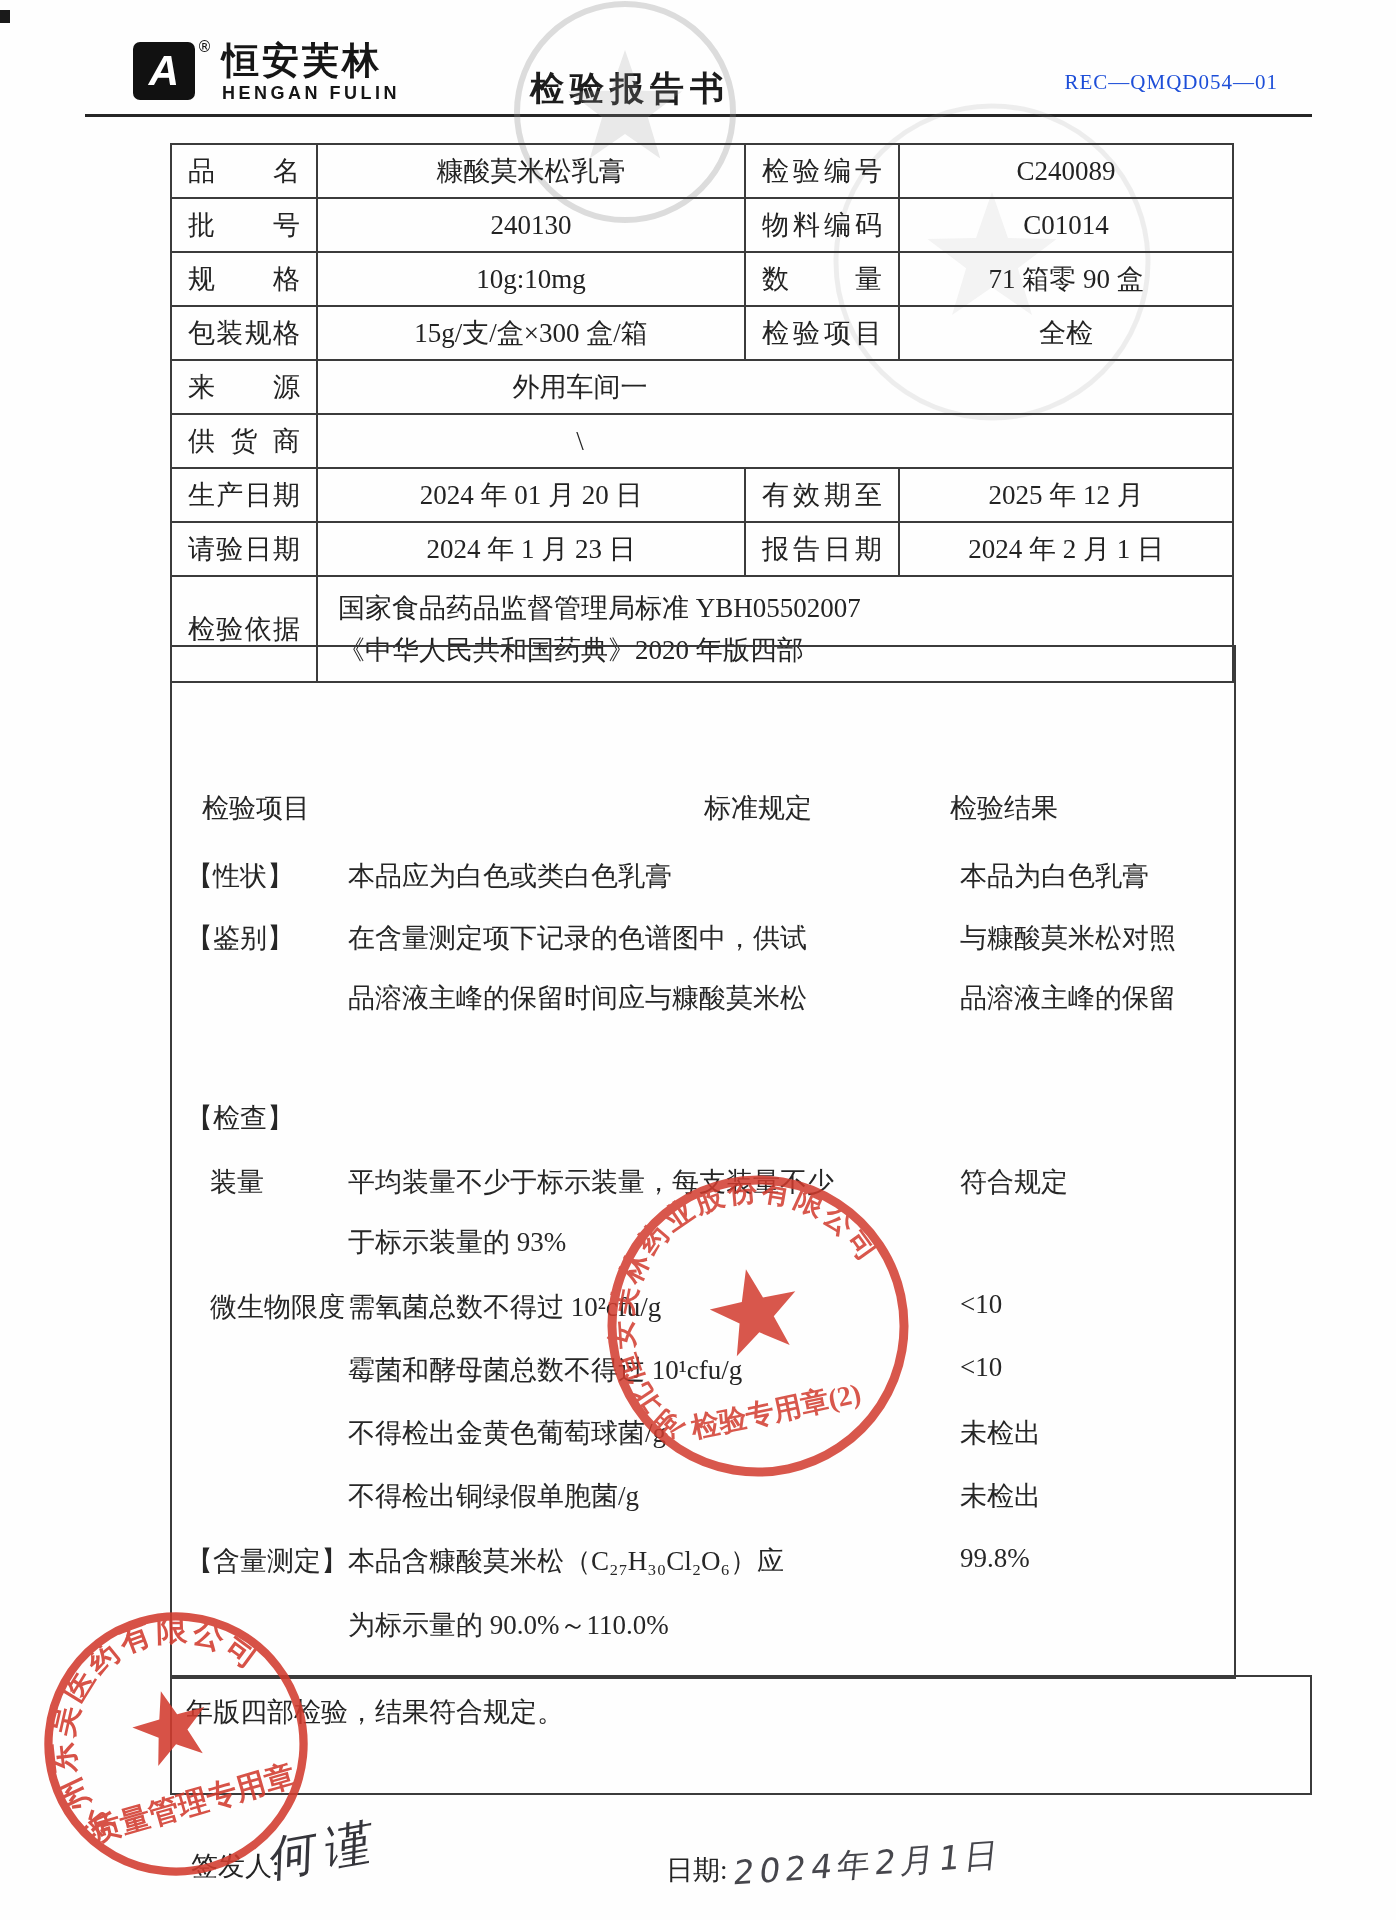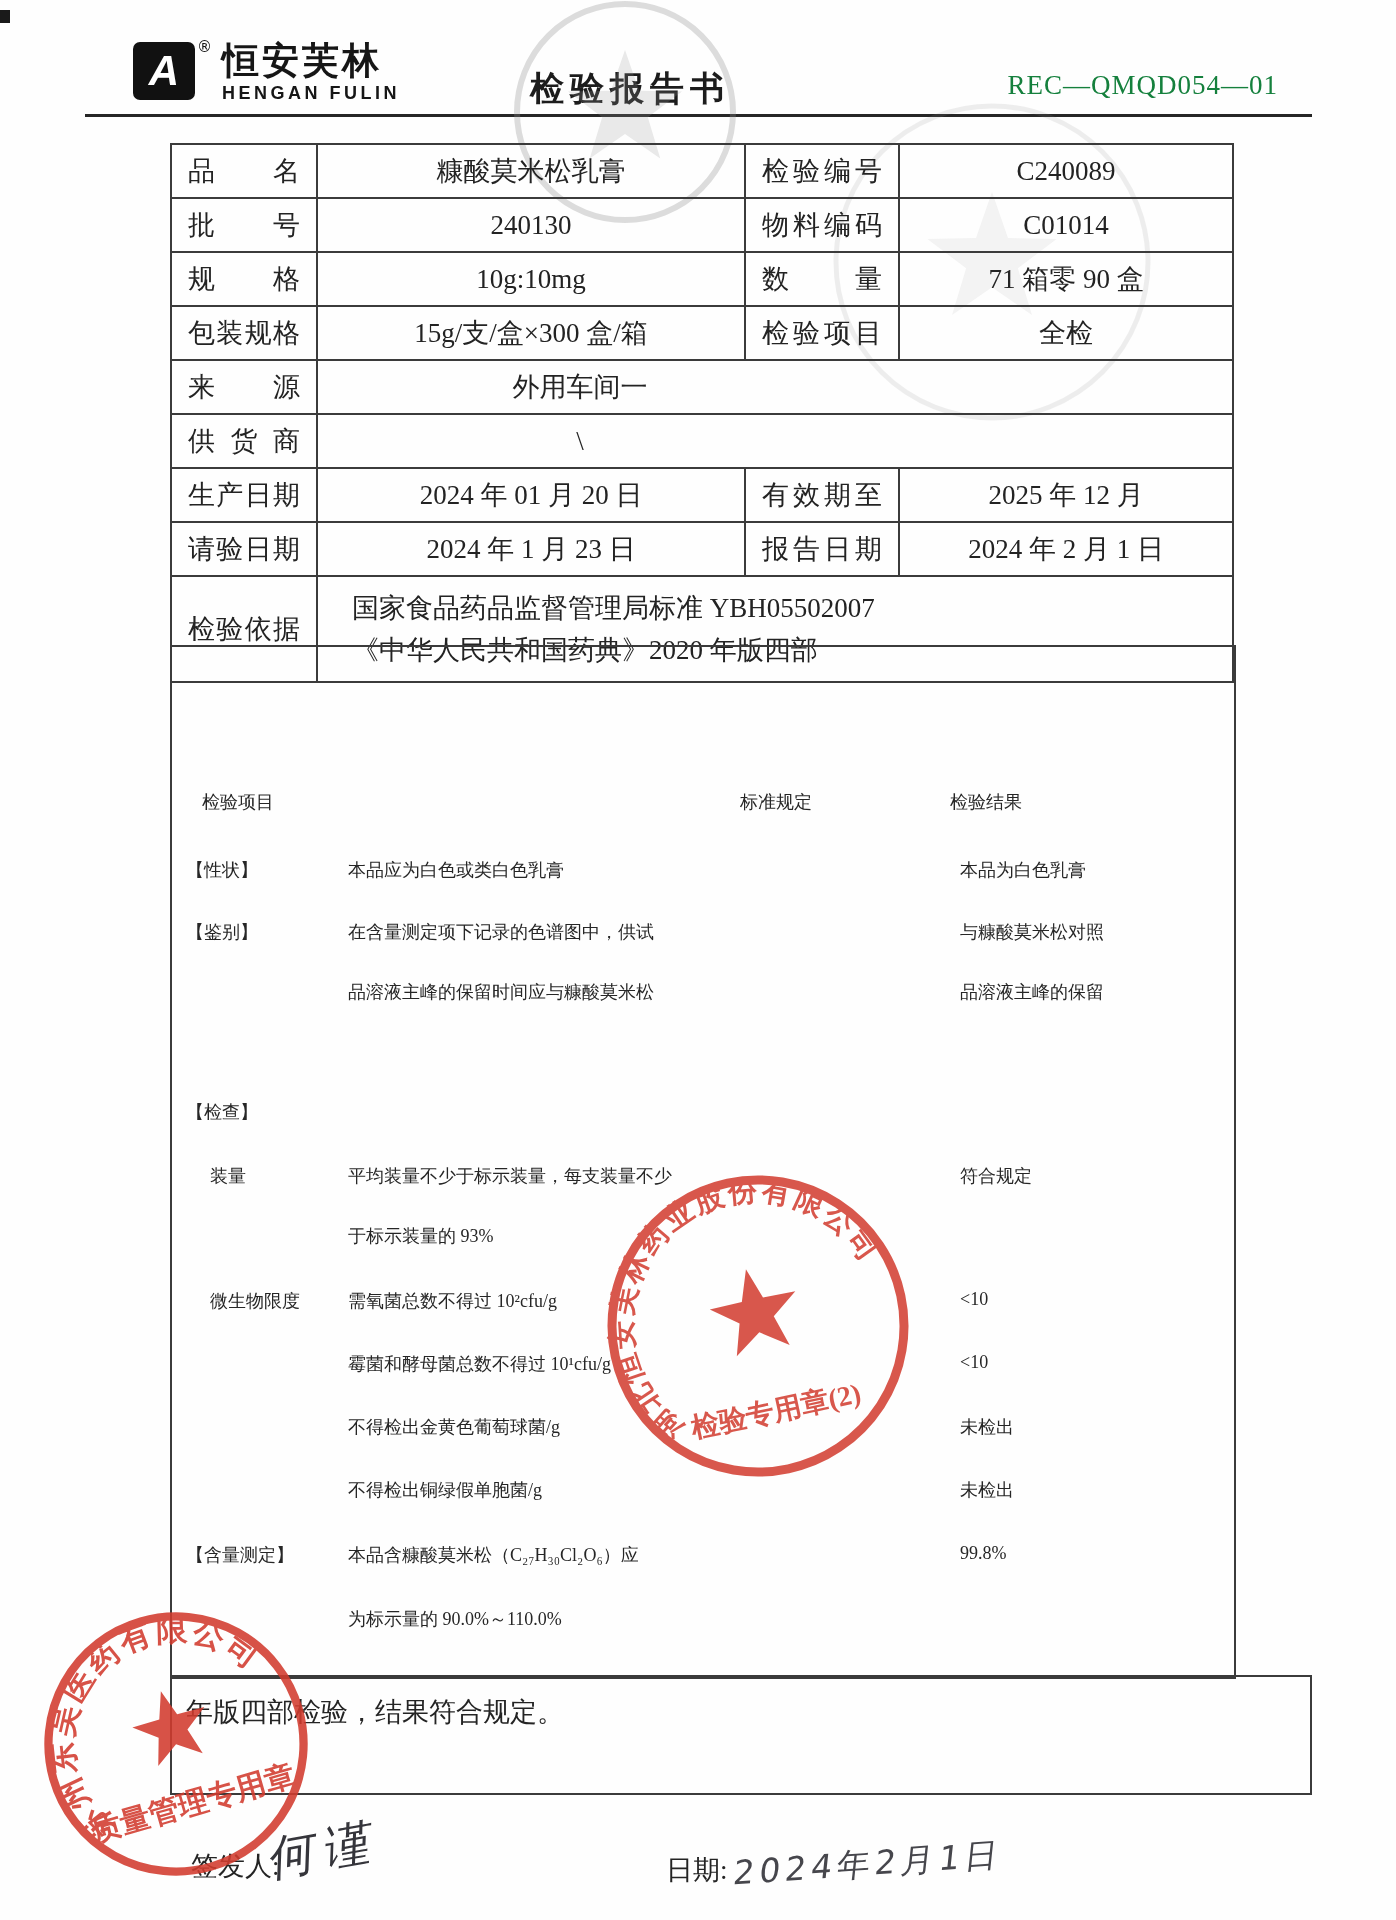--- a/index.html
+++ b/index.html
@@ -19,40 +19,40 @@
   }
   .logo-reg{font-size:15px;color:#111;margin:-4px 0 0 2px;font-family:"DejaVu Sans",sans-serif;}
   .logo-txt{margin-left:10px;font-family:"Liberation Sans","DejaVu Sans",sans-serif;}
   .logo-cn{font-size:37px;font-weight:bold;letter-spacing:3px;line-height:1.05;color:#161616;}
   .logo-en{font-size:18px;font-weight:bold;letter-spacing:3.5px;color:#161616;margin-top:2px;}
   .doc-title{
     position:absolute;left:480px;top:66px;width:300px;text-align:center;
     font-size:34px;font-weight:bold;letter-spacing:6px;color:#1c1c1c;
     font-family:"Liberation Sans","DejaVu Sans",sans-serif;
   }
-  .doc-no{position:absolute;right:118px;top:70px;font-size:27px;letter-spacing:1px;color:#15803d;}
+  .doc-no{position:absolute;right:118px;top:70px;font-size:21px;letter-spacing:1px;color:#1d4ed8;}
   .hdr-rule{position:absolute;left:85px;top:114px;width:1227px;height:3px;background:#262626;}
   
   .info-tb{
     position:absolute;left:170px;top:143px;border-collapse:collapse;
     table-layout:fixed;width:1062px;
   }
   .info-tb td{
     border:2px solid #3b3b3b;font-size:27px;color:#232323;
     height:52px;padding:0;vertical-align:middle;
   }
   .info-tb tr.basis td{height:104px;}
   .info-tb td.lbl{padding:0 16px;}
   .info-tb td.val{text-align:center;}
   .jc{display:flex;justify-content:space-between;width:100%;}
   .spanval{width:428px;text-align:center;margin-left:48px;}
-  .basis-lines{padding-left:34px;text-align:left;line-height:42px;}
+  .basis-lines{padding-left:20px;text-align:left;line-height:42px;}
   
   .res-box{position:absolute;left:170px;top:645px;width:1062px;height:1030px;border:2.5px solid #3b3b3b;}
-  .rline{position:absolute;left:0;width:100%;height:30px;font-size:18px;color:#262626;white-space:nowrap;}
+  .rline{position:absolute;left:0;width:100%;height:30px;font-size:27px;color:#262626;white-space:nowrap;}
   .rl-item{position:absolute;left:14px;}
   .rl-item.sub{left:38px;}
   .rl-std{position:absolute;left:176px;}
   .rl-res{position:absolute;left:788px;}
   .res-hdr-item{position:absolute;left:30px;}
   .res-hdr-std{position:absolute;left:300px;width:340px;text-align:right;}
   .res-hdr-res{position:absolute;left:778px;}
   
   .conc-box{
     position:absolute;left:170px;top:1675px;width:1142px;height:120px;

